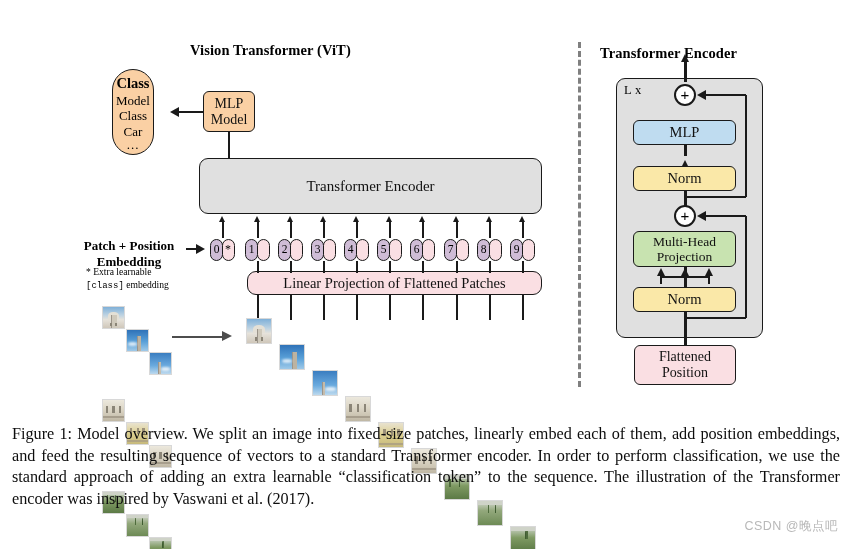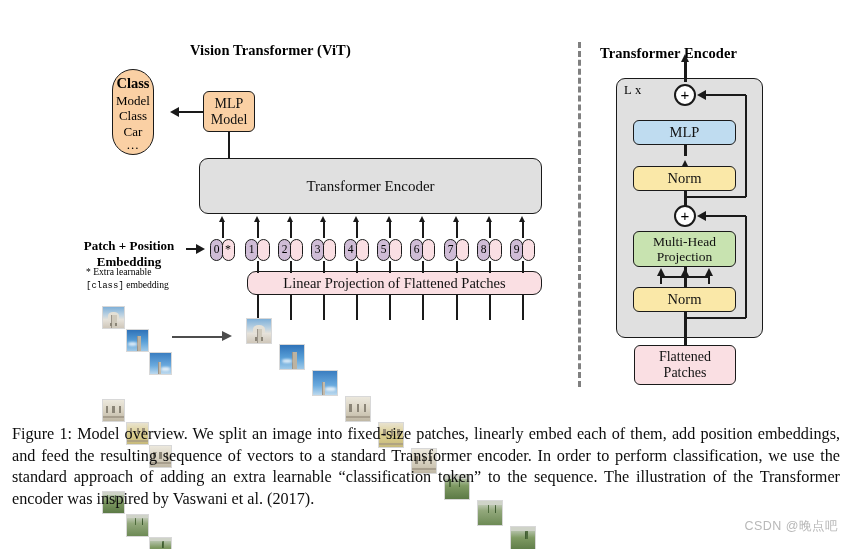--- a/index.html
+++ b/index.html
@@ -531,21 +531,21 @@
   <div class="abs arrow-up" style="left:680.5px; top:268px;"></div>
   <div class="abs vline-thick" style="left:684px; top:272px; height:16px;"></div>
 
   <div class="abs box round-sm" style="left:633px; top:287px; width:103px; height:25px; background:#fae8a8; font-size:14.5px;">Norm</div>
 
   <div class="abs vline-thick" style="left:684px; top:312px; height:36px;"></div>
 
   <div class="abs box round-sm" style="left:634px; top:345px; width:102px; height:40px; background:#fadfe3; font-size:14px;">
     <div>
       <div>Flattened</div>
-      <div>Patches</div>
+      <div>Position</div>
     </div>
   </div>
 
   <div id="caption">Figure 1: Model overview. We split an image into fixed-size patches, linearly embed each of them, add position embeddings, and feed the resulting sequence of vectors to a standard Transformer encoder. In order to perform classification, we use the standard approach of adding an extra learnable “classification token” to the sequence. The illustration of the Transformer encoder was inspired by Vaswani et al. (2017).</div>
 
   <div id="watermark">CSDN @晚点吧</div>
 
 </div>
 
 </body></html>

